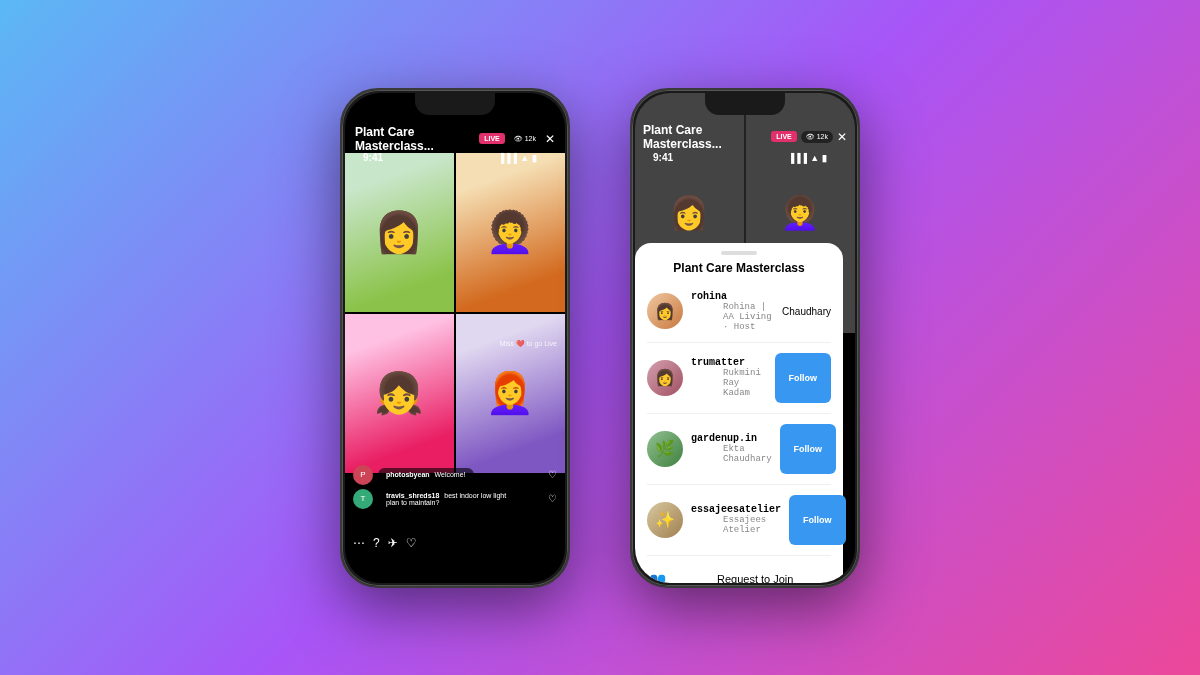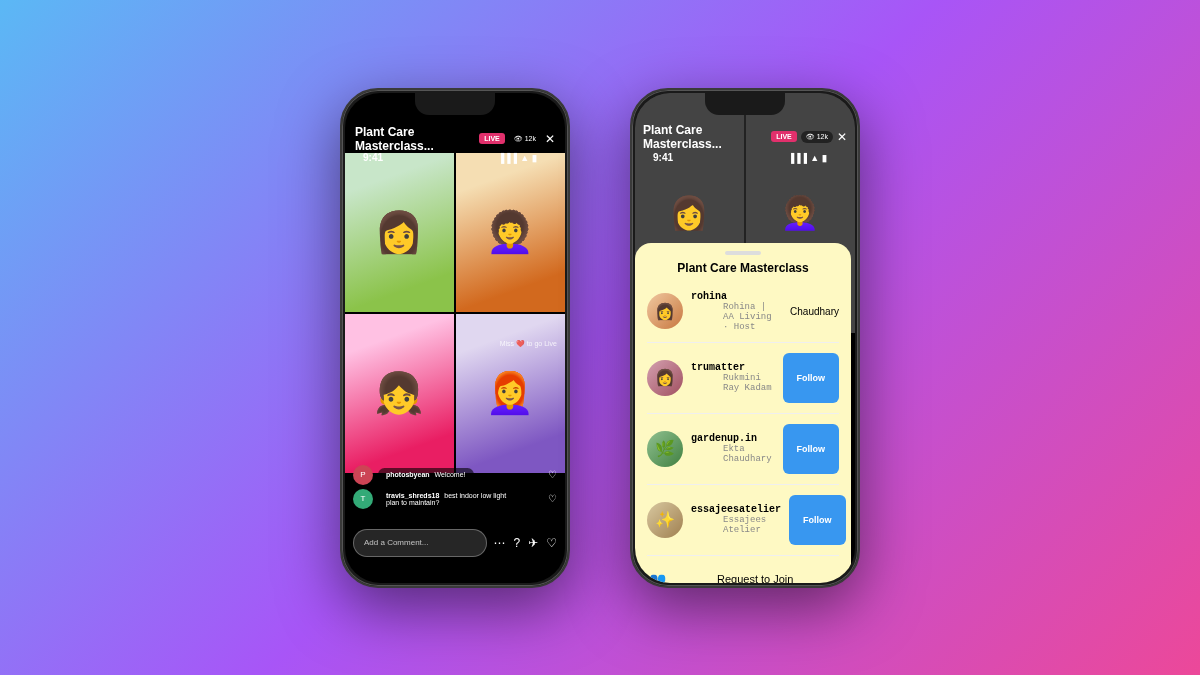--- a/index.html
+++ b/index.html
@@ -209,23 +209,23 @@
       display: flex;
       align-items: center;
       justify-content: space-between;
       padding: 0 8px;
       z-index: 10;
     }
 
     
     .bottom-sheet {
       position: absolute;
-      bottom: 0; left: 0; right: 4px;
+      bottom: 0; left: 0; right: 12px;
       height: 340px;
-      background: #fef9c3;
+      background: #ffffff;
       border-radius: 16px 16px 0 0;
       z-index: 20;
     }
     .sheet-handle {
       width: 36px; height: 4px;
       background: #ddd;
       border-radius: 2px;
       margin: 8px auto 0;
     }
     .sheet-title {
@@ -364,23 +364,20 @@
         <div class="comment-avatar" style="background:#3a7;">T</div>
         <div class="comment-bubble">
           <span class="comment-user">travis_shreds18</span>
           <span>best indoor low light plan to maintain?</span>
         </div>
         <span class="comment-heart">♡</span>
       </div>
     </div>
 
     <div class="bottom-bar">
-      <div class="comment-input">
-        <span>Add a Comment...</span>
-      </div>
       <div class="bottom-icons">
         <span class="bottom-icon">⋯</span>
         <span class="bottom-icon">?</span>
         <span class="bottom-icon">✈</span>
         <span class="bottom-icon">♡</span>
       </div>
     </div>
 
     <div class="home-indicator"></div>
   </div>

